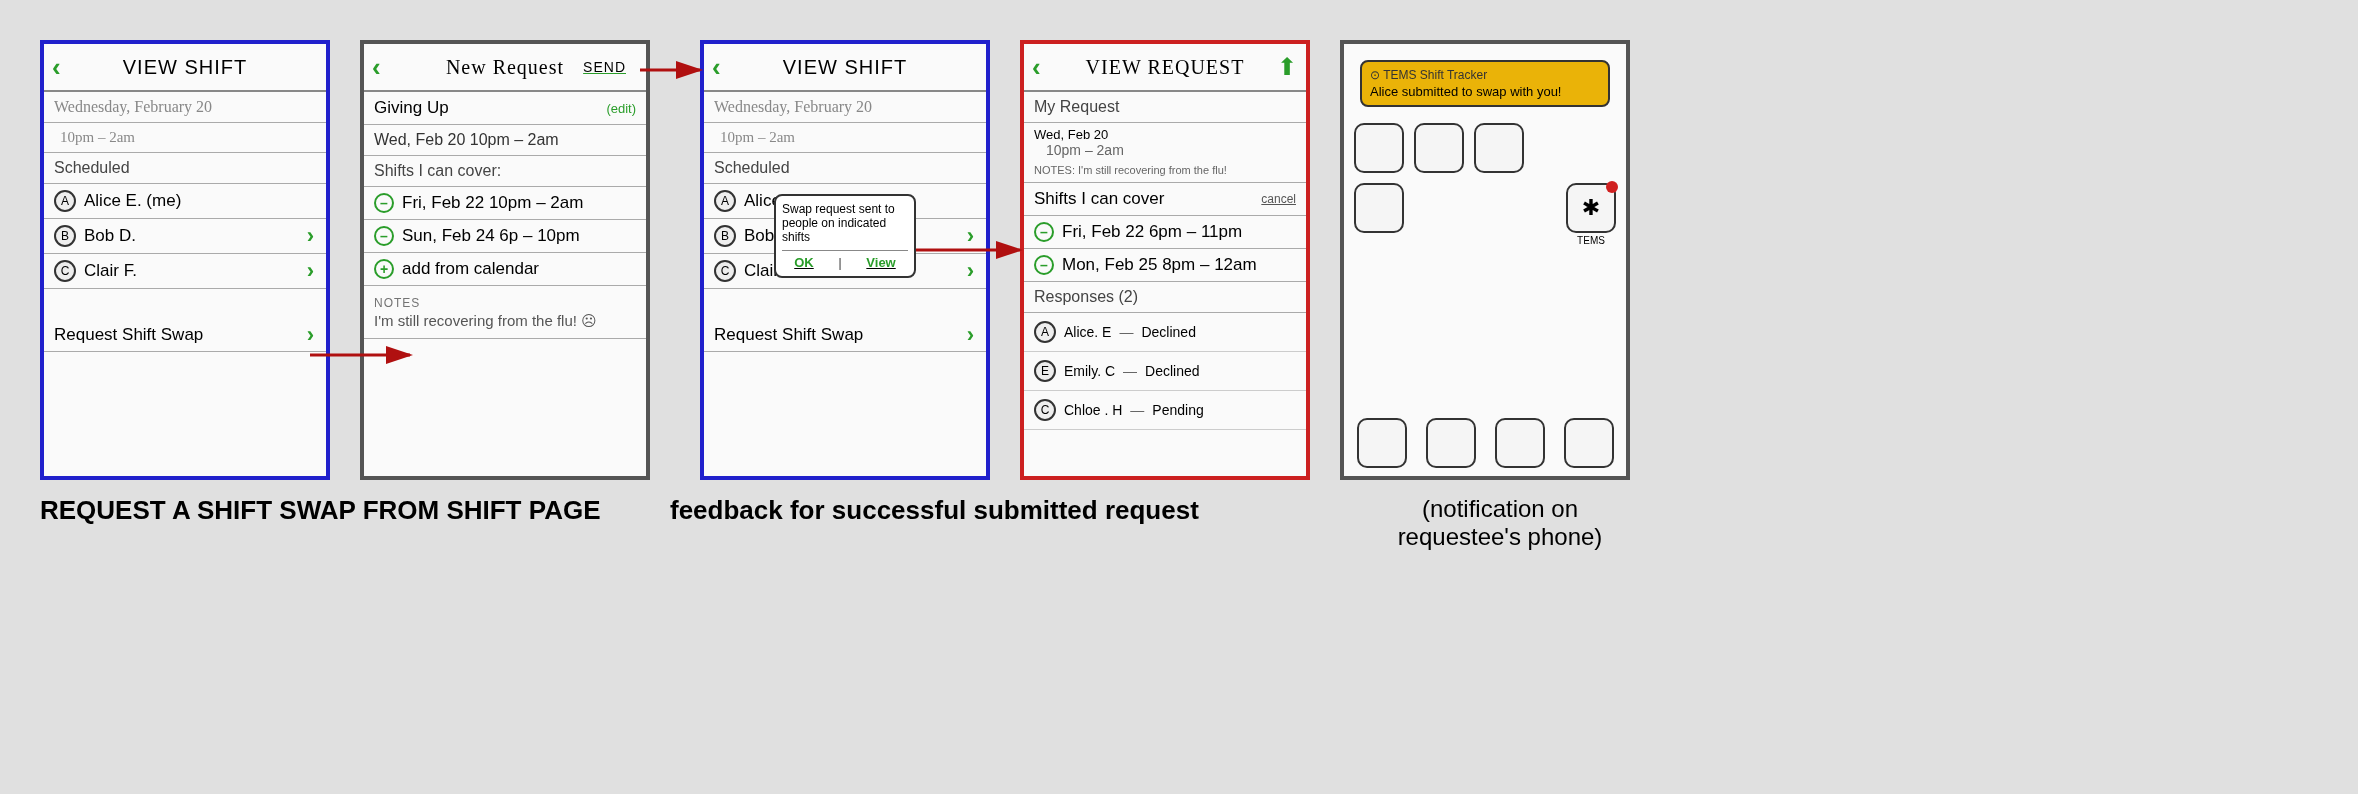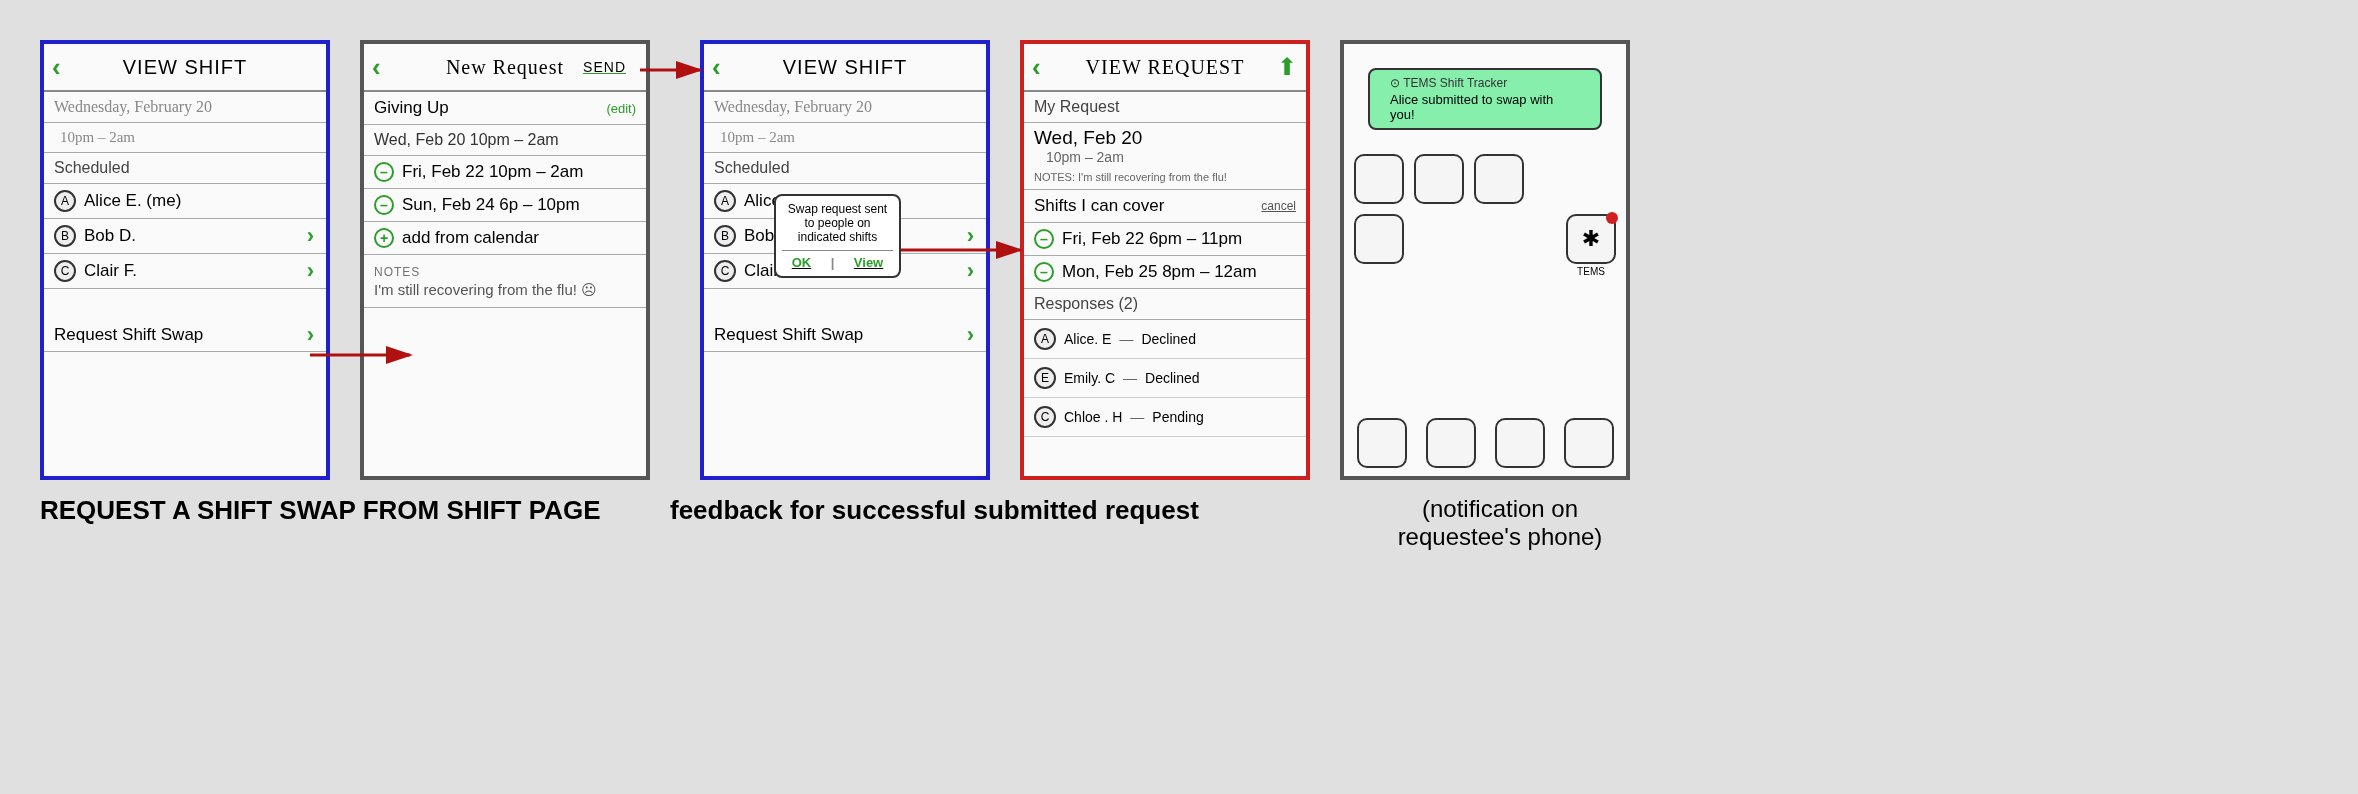--- a/index.html
+++ b/index.html
@@ -139,27 +139,26 @@
   .notes-inline {
     font-size: 11px;
     color: #666;
     padding: 2px 10px 6px 10px;
     border-bottom: 1.5px solid #aaa;
   }
   .popup {
     position: absolute;
     top: 150px;
     left: 70px;
-    width: 127px;
+    width: 142px;
     background: #fff;
     border: 2px solid #333;
     border-radius: 8px;
     padding: 6px;
     font-size: 12px;
-    text-align: center;
     z-index: 10;
   }
   .popup .btns {
     display: flex;
     justify-content: space-around;
     margin-top: 6px;
     border-top: 1px solid #888;
     padding-top: 4px;
     text-decoration: underline;
   }
@@ -180,25 +179,25 @@
     color: #000;
   }
   .caption.light { font-weight: 700; }
   .caption.paren { font-weight: 400; font-size: 24px; }
   .arrow {
     position: absolute;
     pointer-events: none;
   }
   
   .notif {
-    background: #86efac;
+    background: #eab308;
     border: 2px solid #333;
     border-radius: 8px;
-    margin: 24px;
-    padding: 6px 20px;
+    margin: 16px;
+    padding: 6px 8px;
     font-size: 13px;
   }
   .notif .app { font-size: 12px; color: #333; }
   .notif .msg { font-size: 13px; margin-top: 2px; }
   .icon-grid {
     display: flex;
     gap: 10px;
     padding: 0 10px;
     margin-top: 6px;
   }
@@ -267,20 +266,21 @@
     <div class="titlebar hand">
       <span class="back">‹</span>
       <span class="title">New Request</span>
       <span class="send">SEND</span>
     </div>
     <div class="row">
       <span>Giving Up</span>
       <span class="edit-link">(edit)</span>
     </div>
     <div class="section">Wed, Feb 20  10pm – 2am</div>
+    <div class="section label">Shifts I can cover:</div>
     <div class="row">
       <span class="minus">–</span>
       <span>Fri, Feb 22  10pm – 2am</span>
     </div>
     <div class="row">
       <span class="minus">–</span>
       <span>Sun, Feb 24  6p – 10pm</span>
     </div>
     <div class="row">
       <span class="plus">+</span>
@@ -327,21 +327,21 @@
     </div>
   </div>
 
   <div class="screen red" style="left:1000px; top:20px;">
     <div class="titlebar hand">
       <span class="back">‹</span>
       <span class="title">VIEW REQUEST</span>
       <span class="up-arrow">⬆</span>
     </div>
     <div class="section label">My Request</div>
-    <div style="padding:4px 10px 0 10px;font-size:19px;">Wed, Feb 20</div>
+    <div style="padding:4px 10px 0 10px;font-size:13px;">Wed, Feb 20</div>
     <div style="padding:0 10px 4px 22px;font-size:14px;color:#666;">10pm – 2am</div>
     <div class="notes-inline">
       <span>NOTES:</span>
       <span>I'm still recovering from the flu!</span>
     </div>
     <div class="row">
       <span>Shifts I can cover</span>
       <span class="cancel-link">cancel</span>
     </div>
     <div class="row">

